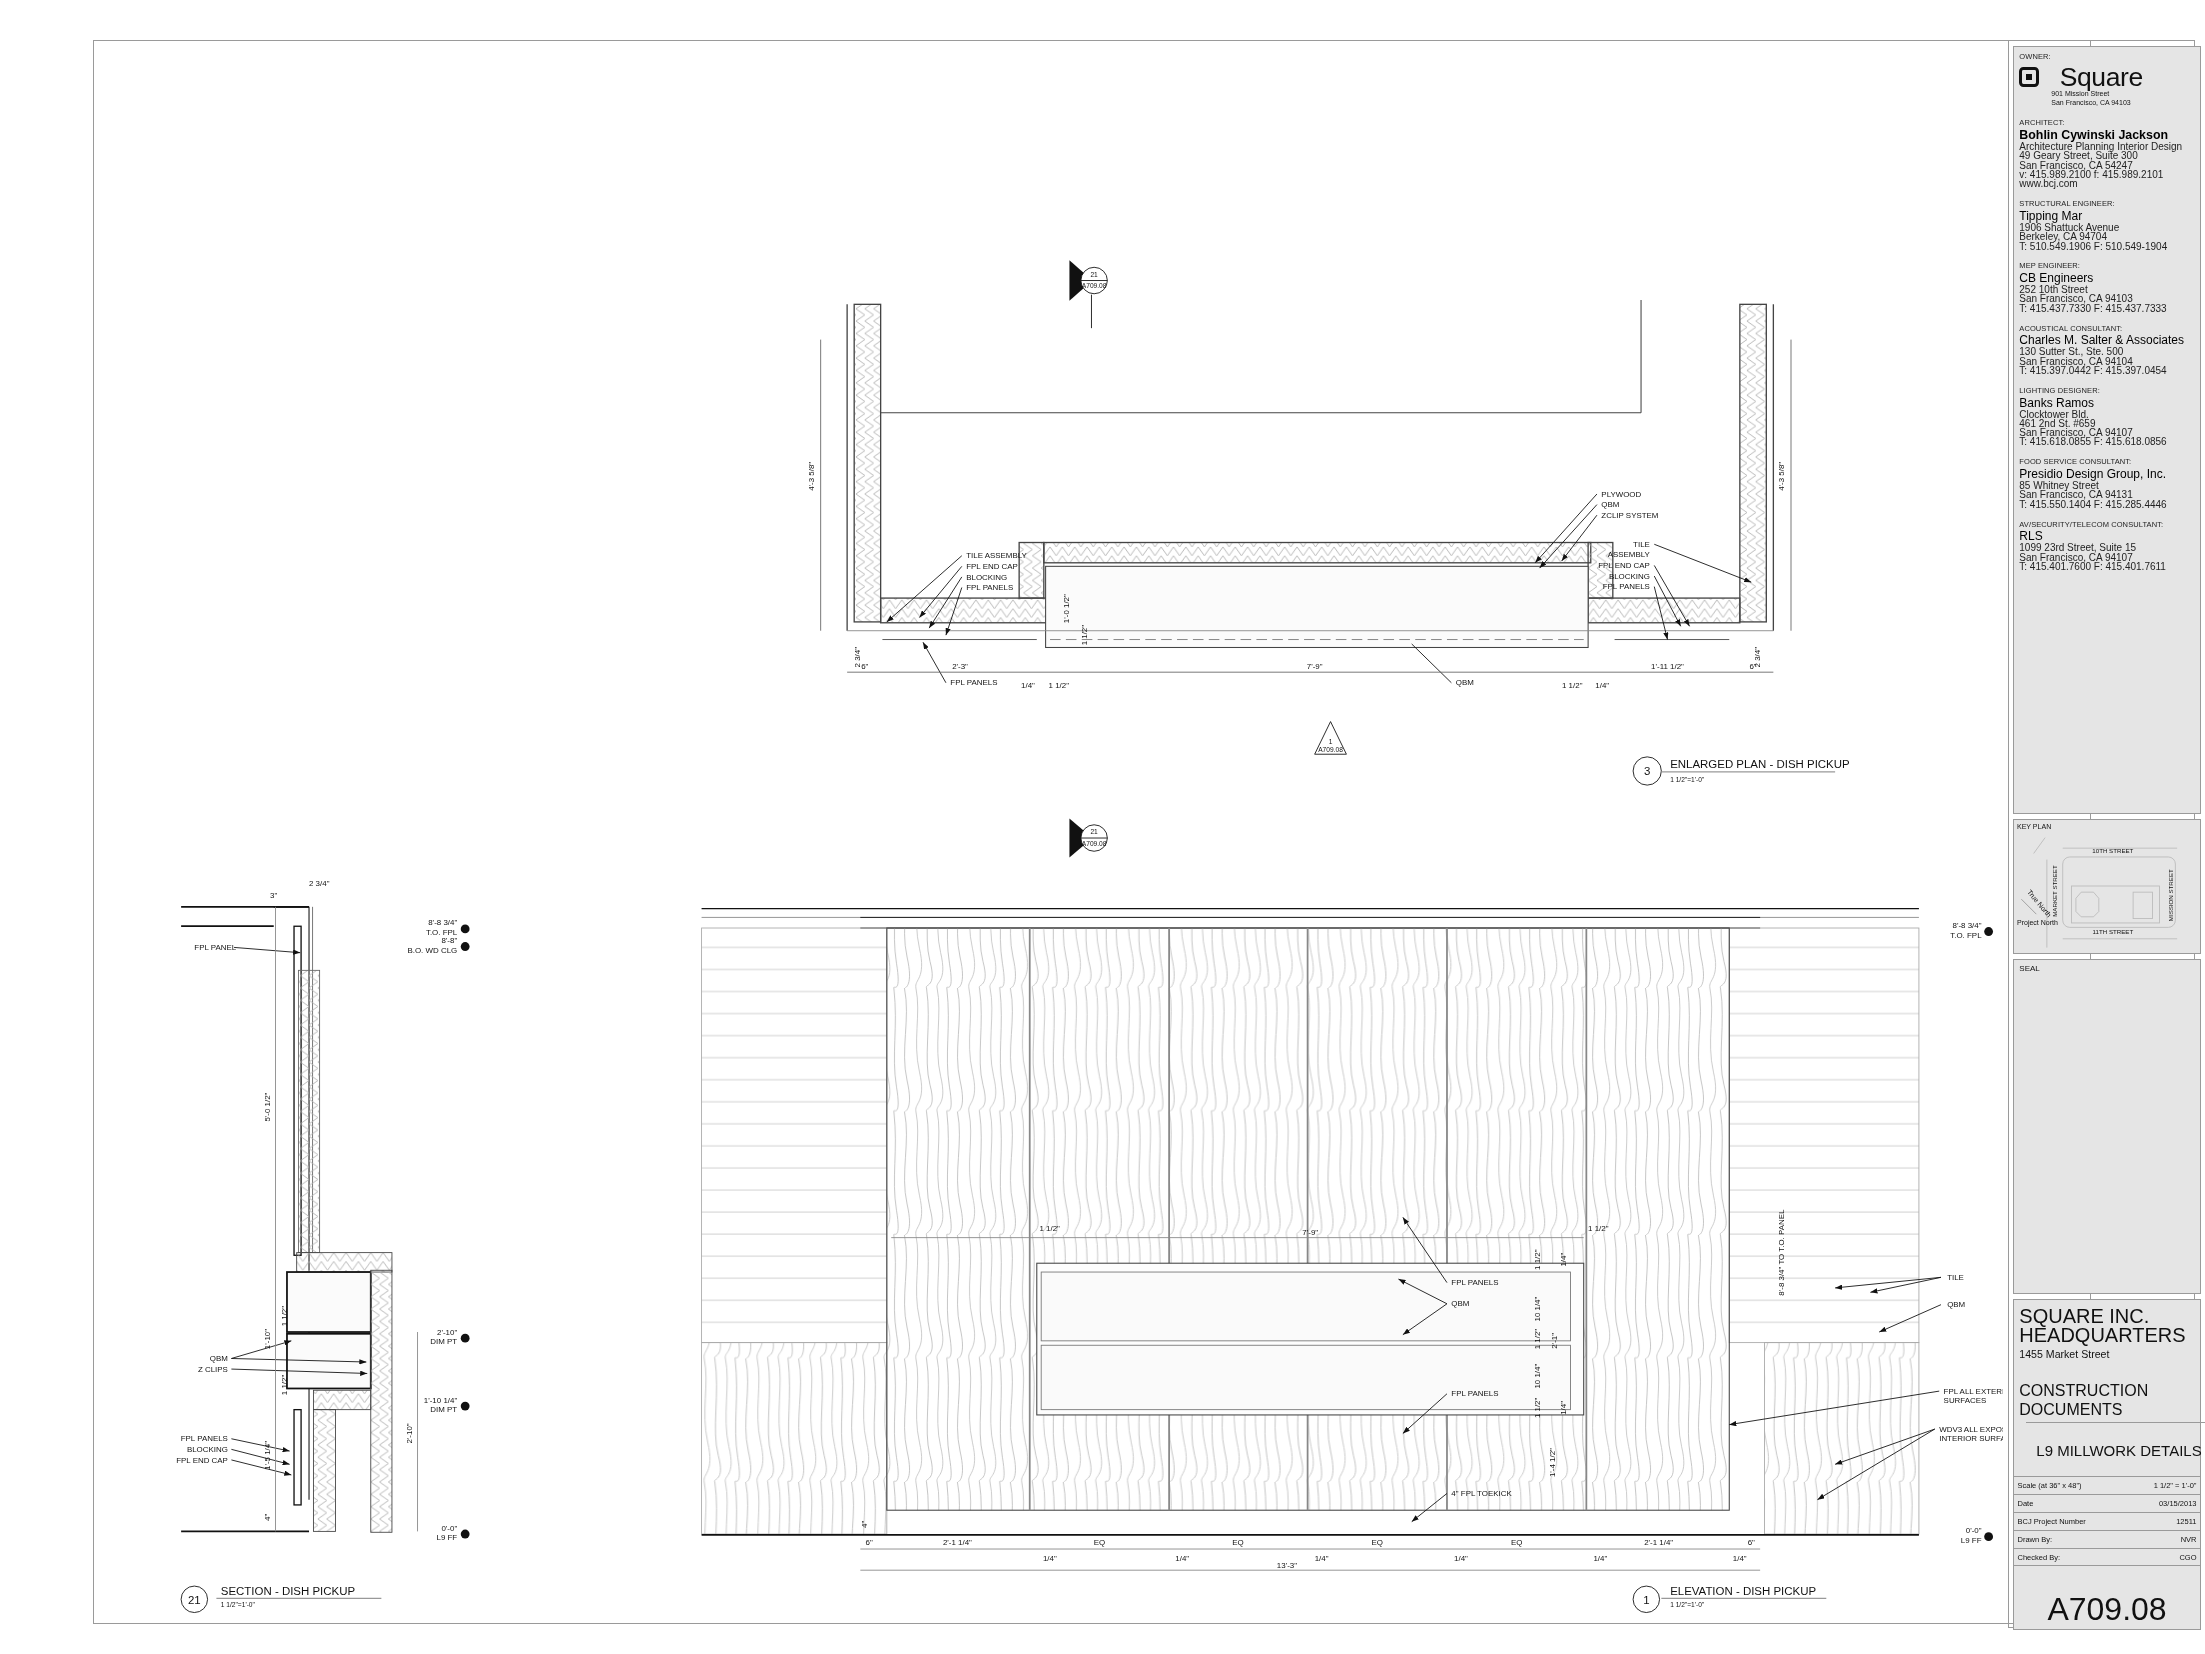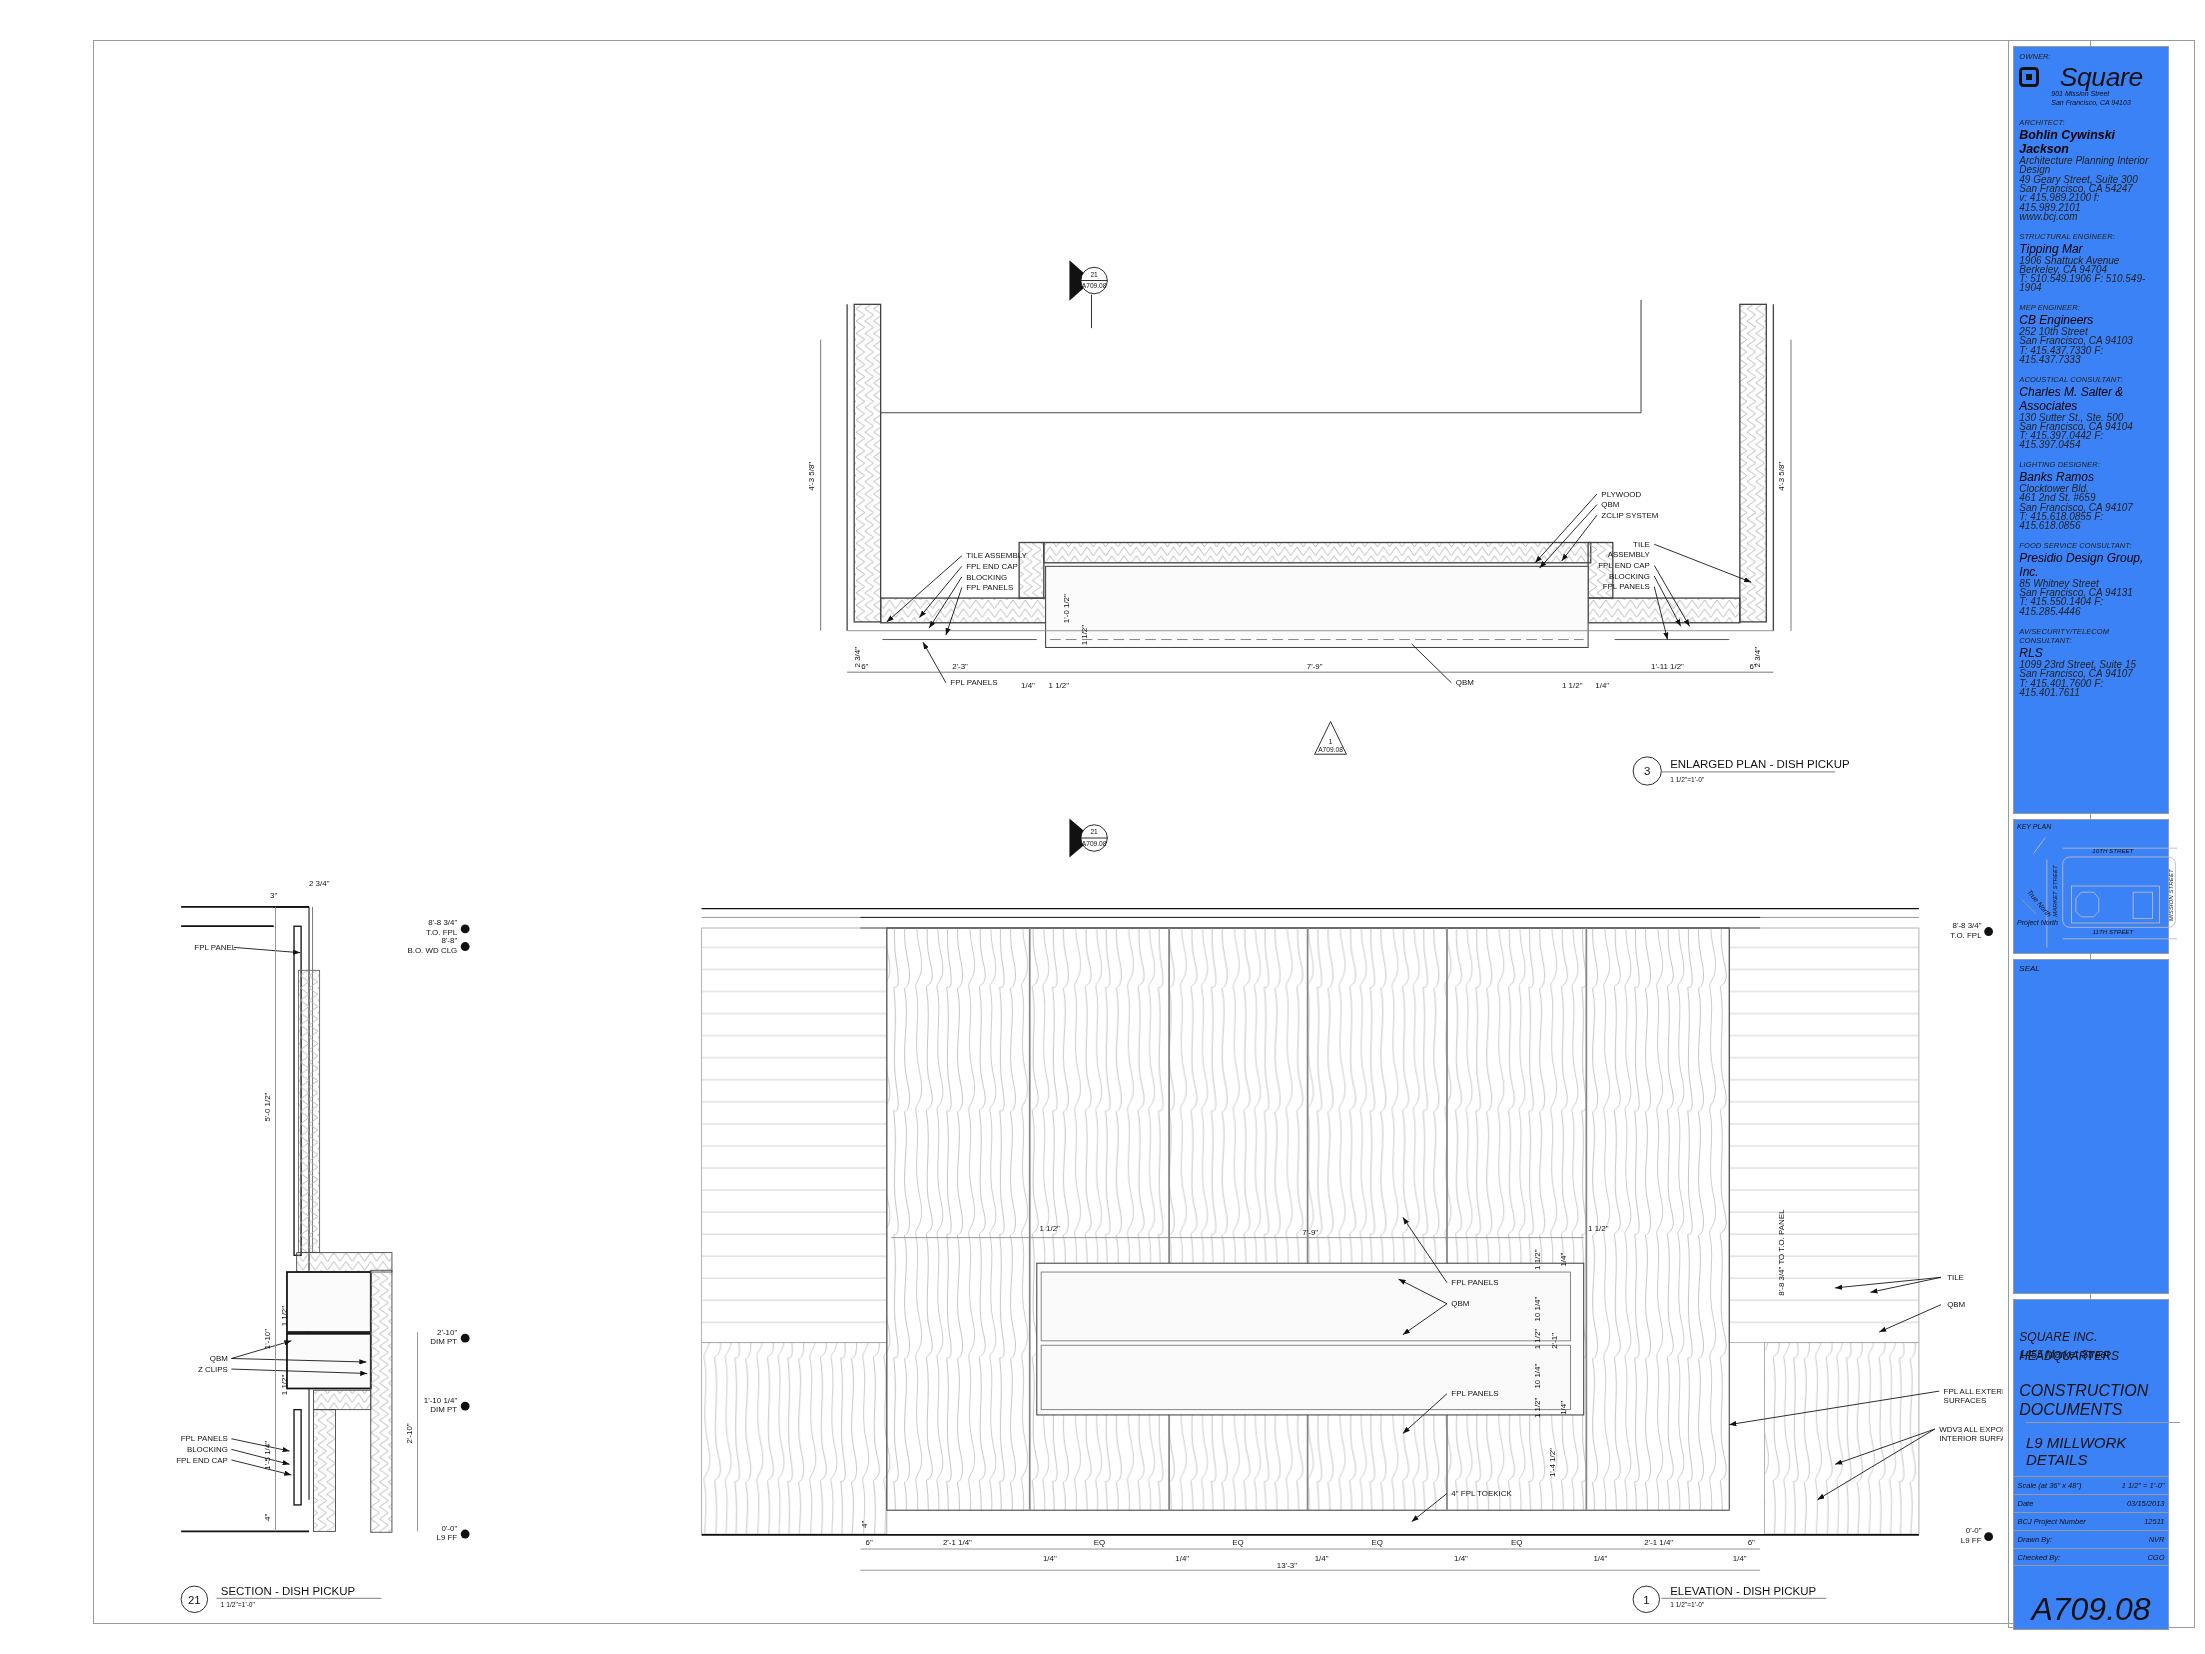--- a/index.html
+++ b/index.html
@@ -1,38 +1,38 @@
 <!DOCTYPE html>
 <html style="font-size:14px"><head>
 <meta charset="utf-8">
 <style>
   html,body{margin:0;padding:0;background:#ffffff;}
   body{width:2206px;height:1654px;position:relative;overflow:hidden;font-family:"Liberation Sans",sans-serif;color:#111;}
   .sheet-border{position:absolute;left:93px;top:40px;width:1998px;height:1584px;border:1.8px solid #9a9a9a;box-sizing:border-box;}
   .tb-outer{position:absolute;left:2008px;top:40px;width:187px;height:1588px;border:1.8px solid #9a9a9a;box-sizing:border-box;}
-  .tb-sec{position:absolute;left:2013px;width:156px;border:1.3px solid #9a9a9a;box-sizing:border-box;background:#3b82f6;font-style:italic;}
+  .tb-sec{position:absolute;left:2013px;width:188px;border:1.3px solid #9a9a9a;box-sizing:border-box;background:#e5e5e5;}
   .consultants{top:46px;height:768px;padding:5.3px 5.3px;}
   .lbl-sm{font-size:7.5px;color:#222;letter-spacing:0.1px;line-height:9.7px;text-transform:uppercase;}
   .firm{font-size:12px;line-height:14px;color:#000;}
   .firm.bold{font-weight:bold;font-size:12.4px;}
   .addr{font-size:10px;line-height:9.3px;color:#222;}
   .cblock{margin-bottom:10.6px;}
   .owner-logo{display:flex;align-items:center;gap:21px;margin:1.8px 0 0 0;}
   .sq-icon{width:19.4px;height:19.4px;border:3.5px solid #111;border-radius:4.4px;box-sizing:border-box;display:flex;align-items:center;justify-content:center;}
   .sq-icon i{display:block;width:6.2px;height:6.2px;background:#111;}
   .sq-word{font-size:26.5px;line-height:26.5px;letter-spacing:-0.4px;}
   .owner-addr{margin-left:32px;font-size:7px;line-height:8.8px;}
   .keyplan{top:819px;height:135px;}
   .seal{top:959px;height:335px;padding-left:39px;}
   .seal .lbl{position:absolute;left:5.3px;top:3.5px;font-size:8px;}
   .rev-table{position:absolute;left:0;top:115px;width:100%;border-collapse:collapse;font-size:8px;}
   .rev-table td{border-top:1.3px solid #9a9a9a;height:26.5px;vertical-align:middle;padding:0 3.5px;}
   .rev-table td+td{border-left:1.3px solid #9a9a9a;}
   .project{top:1299px;height:331px;}
-  .proj-name{position:absolute;left:5.3px;top:7px;font-size:12px;line-height:19.4px;margin-top:21px;}
+  .proj-name{position:absolute;left:5.3px;top:7px;font-size:20px;line-height:19.4px;}
   .proj-addr{position:absolute;left:5.3px;top:48px;font-size:10.6px;}
   .phase{position:absolute;left:5.3px;top:81px;font-size:16px;line-height:19.4px;}
   .sheet-title{position:absolute;left:12px;top:122px;width:100%;border-top:1.3px solid #9a9a9a;height:55px;font-size:15px;display:flex;align-items:center;justify-content:center;}
   .info-rows{position:absolute;left:0;top:176px;width:100%;}
   .info-row{display:flex;justify-content:space-between;border-top:1.3px solid #9a9a9a;height:17px;align-items:center;padding:0 3.5px;font-size:7.5px;}
   .sheet-num{position:absolute;left:0;top:265px;width:100%;border-top:1.3px solid #9a9a9a;height:66px;font-size:32px;display:flex;align-items:flex-end;justify-content:center;padding-bottom:3.5px;box-sizing:border-box;}
   svg.drawing{position:absolute;left:0;top:0;}
   svg text{font-family:"Liberation Sans",sans-serif;fill:#111;}
   .dim{font-size:9px;}
   .note{font-size:9px;}

